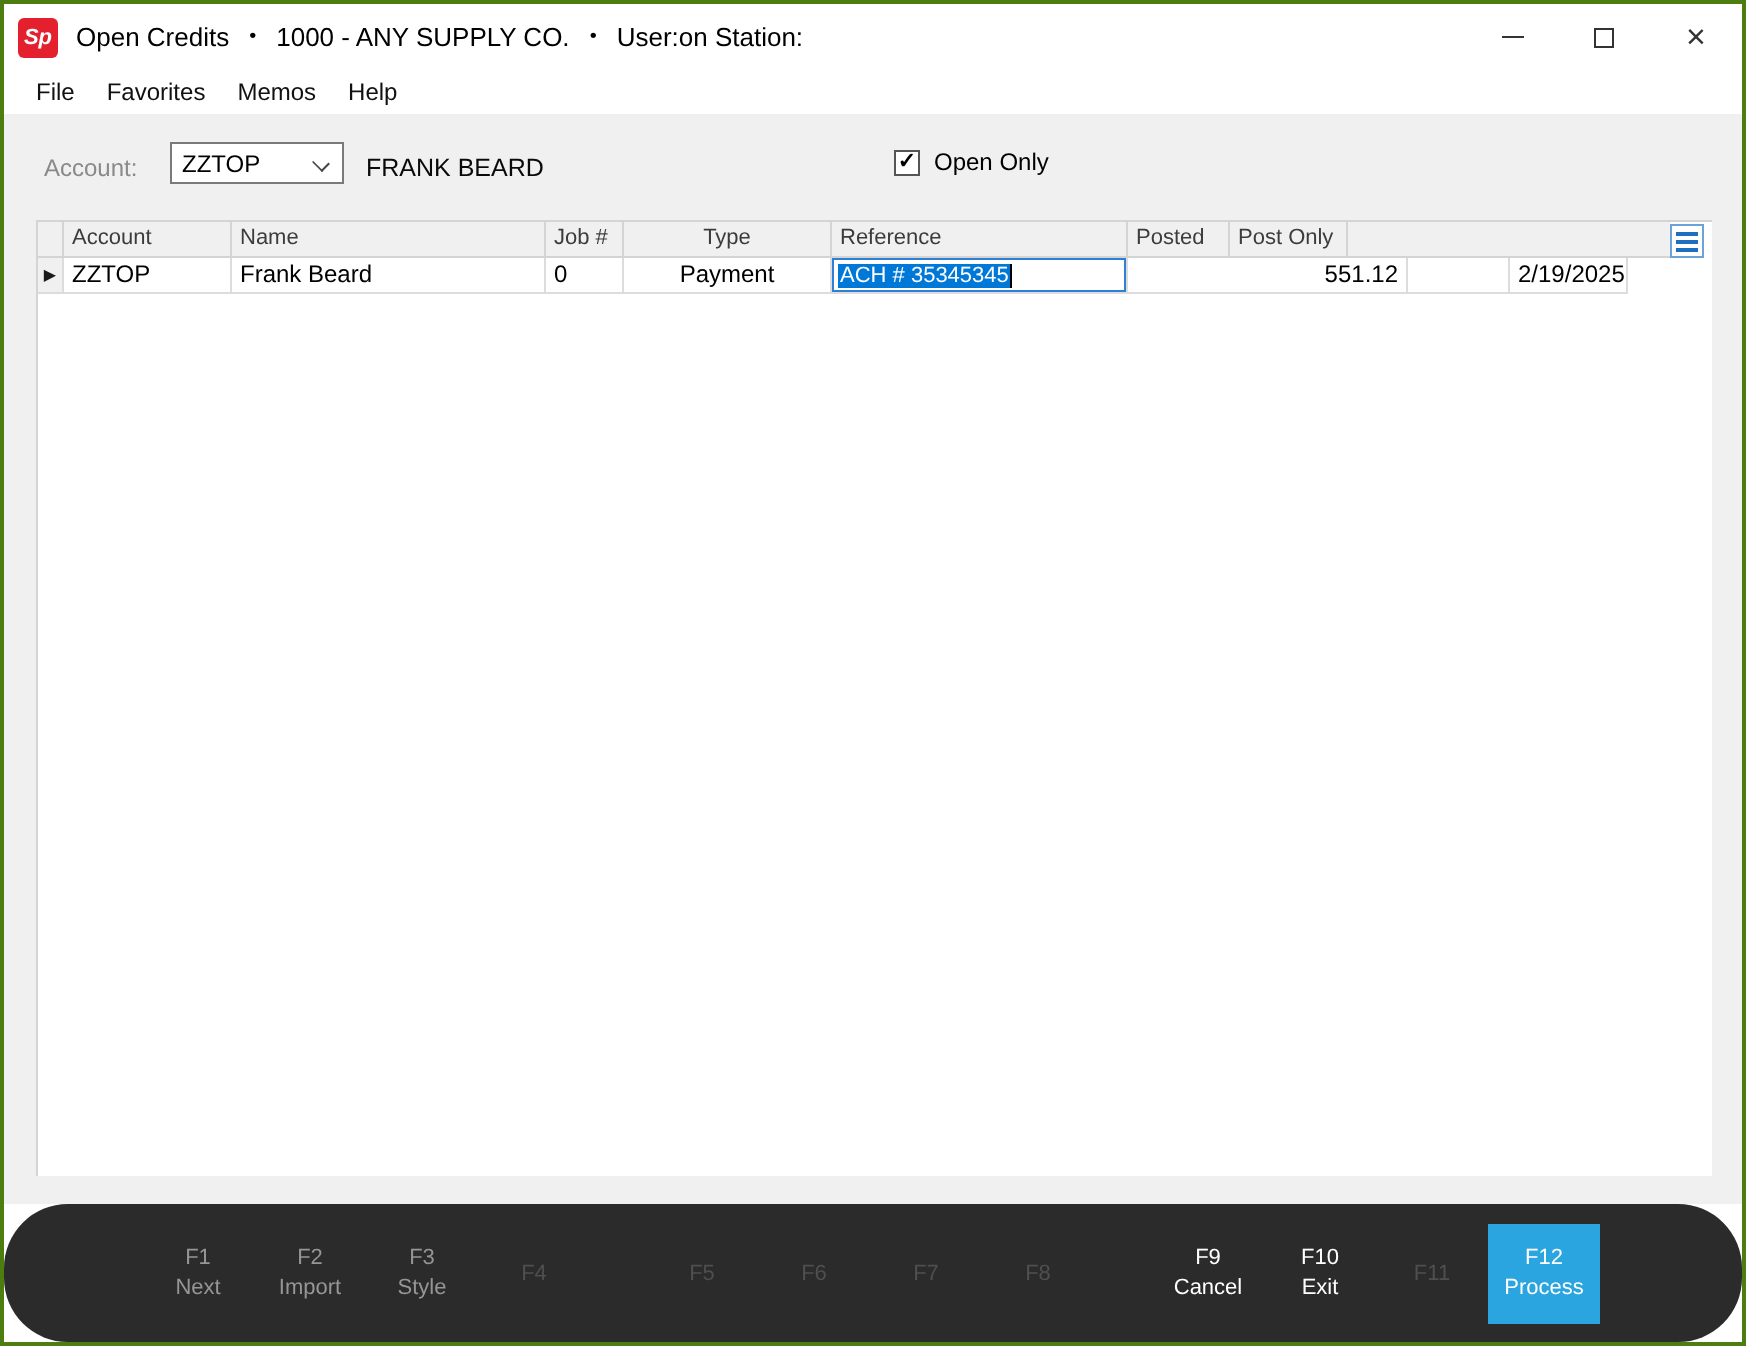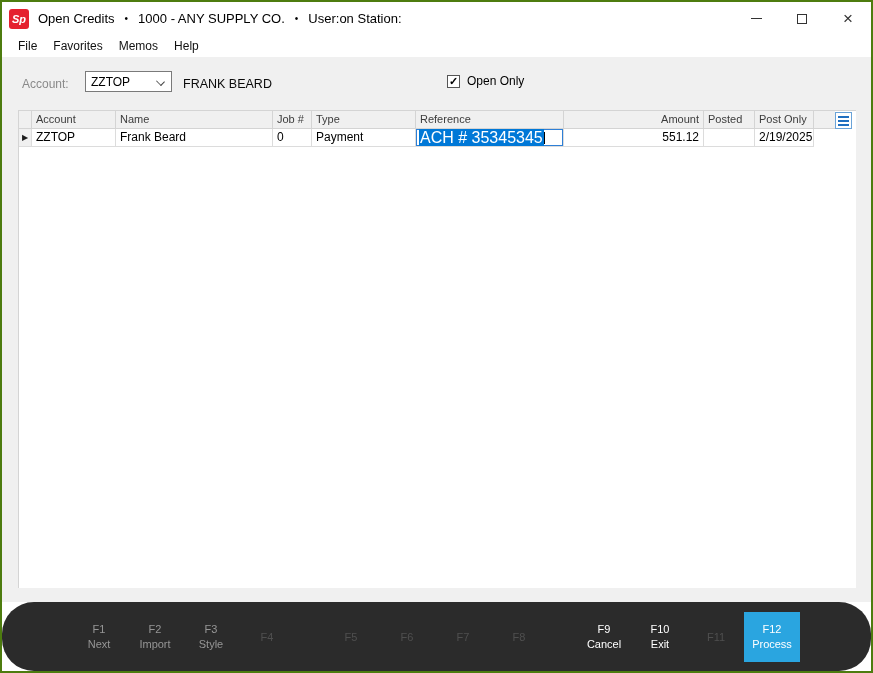--- a/index.html
+++ b/index.html
@@ -42,24 +42,24 @@
   .g-row { display:flex; width:100%; }
   .gh { background:#f0f0f0; border-right:1px solid #d4d4d4; border-bottom:1px solid #d4d4d4; font-size:11px; color:#3c3c3c;
         height:18px; padding:2px 4px 0 4px; white-space:nowrap; overflow:hidden; flex:none; }
   .gh.r { text-align:right; }
   .g-fill { flex:1; background:#f0f0f0; border-bottom:1px solid #d4d4d4; }
   .gc { background:#fff; border-right:1px solid #dcdcdc; border-bottom:1px solid #dcdcdc; font-size:12px; color:#000;
         height:18px; padding:1px 4px 0 4px; white-space:nowrap; overflow:hidden; flex:none; position:relative; }
   .gc.r { text-align:right; }
   .sel-cell { background:#f0f0f0; display:flex; align-items:center; justify-content:center; padding:0; }
   .row-arrow { font-size:8px; color:#1a1a1a; }
-  .w-sel{width:13px;} .w-acct{width:84px;} .w-name{width:157px;} .w-job{width:39px;} .w-type{width:104px;}
+  .w-sel{width:13px;} .w-acct{width:84px;} .w-name{width:157px;} .w-job{width:39px;} .w-type{width:104px;text-align:center;}
   .w-ref{width:148px;} .w-amt{width:140px;} .w-post{width:51px;} .w-date{width:59px;}
   .ref-editor { position:absolute; inset:0; border:1px solid #2e7fd6; background:#fff; display:flex; align-items:center; padding-left:2px; }
-  .ref-sel { background:#0078d7; color:#fff; font-size:16px; padding:0 1px; white-space:nowrap; }
+  .ref-sel { background:#0078d7; color:#fff; font-size:11px; padding:0 1px; white-space:nowrap; }
   .caret { width:1px; height:12px; background:#000; flex:none; }
 
   .grid-menu-box { width:17px; height:17px; border:1px solid #6aa3d8; background:#fff; margin:1px 4px 0 auto;
                    display:flex; flex-direction:column; justify-content:center; gap:2px; padding:2px 2px; flex:none; }
   .grid-menu-box .bar { height:2px; background:#1f6fc0; }
 
   
   .fnbar { position:absolute; left:0; right:0; top:600px; height:69px; background:#2b2b2b;border-radius:32px; }
   .fnkey { position:absolute; top:10px; width:56px; height:50px; display:flex; flex-direction:column; align-items:center;
            justify-content:center; font-size:11px; line-height:15px; text-align:center; }
@@ -120,21 +120,20 @@
     </div>
 
     <div class="grid">
       <div class="g-row">
         <div class="gh w-sel"></div>
         <div class="gh w-acct">Account</div>
         <div class="gh w-name">Name</div>
         <div class="gh w-job">Job #</div>
         <div class="gh w-type">Type</div>
         <div class="gh w-ref">Reference</div>
-        <div class="gh w-amt r">Amount</div>
         <div class="gh w-post">Posted</div>
         <div class="gh w-date">Post Only</div>
         <div class="g-fill"></div>
         <div class="grid-menu-box">
           <div class="bar"></div>
             <div class="bar"></div>
             <div class="bar"></div>
         </div>
       </div>
       <div class="g-row">

